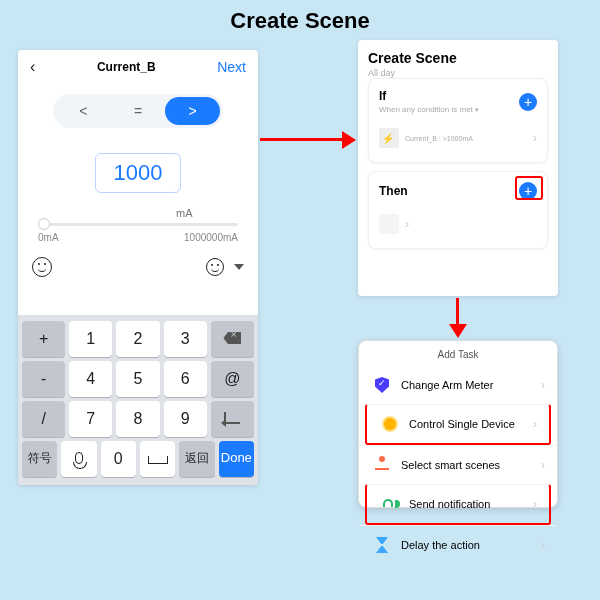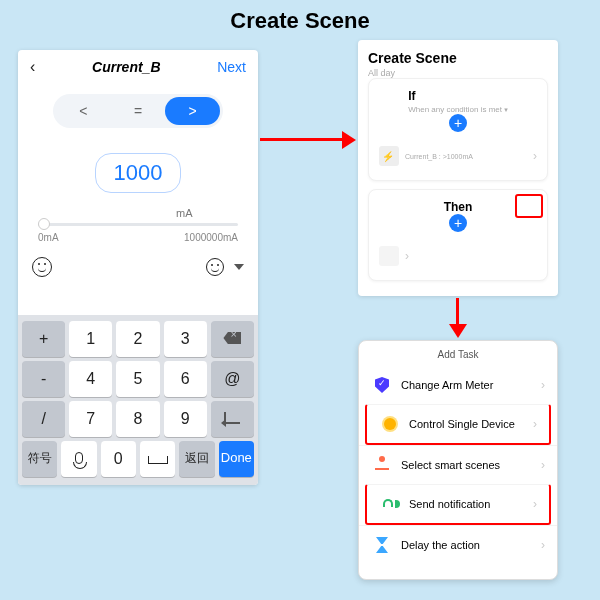--- a/index.html
+++ b/index.html
@@ -9,29 +9,29 @@
   .main-title { position: absolute; top: 8px; left: 0; right: 0; text-align: center; font-weight: 700; font-size: 22px; color: #000; }
 
   
   .phone-left {
     position: absolute; left: 18px; top: 50px; width: 240px; height: 435px;
     background: #fff; border-radius: 4px; box-shadow: 0 1px 4px rgba(0,0,0,.15);
     display: flex; flex-direction: column; overflow: hidden;
   }
   .pl-header { display: flex; align-items: center; justify-content: space-between; padding: 8px 12px; font-size: 14px; }
   .pl-back { font-size: 16px; color: #222; }
-  .pl-title { font-weight: 700; font-size: 14px; font-style: italic; }
+  .pl-title { font-weight: 700; font-size: 12px; }
   .pl-next { color: #1a7bff; font-weight: 500; }
 
   .cmp-row { display: flex; justify-content: center; gap: 0; margin-top: 10px; background: #f1f4f8; width: 170px; margin-left: auto; margin-right: auto; border-radius: 20px; padding: 3px; }
   .cmp-btn { flex: 1; text-align: center; font-size: 14px; padding: 6px 0; border-radius: 17px; color: #666; }
   .cmp-btn.active { background: #1a7bff; color: #fff; }
 
   .value-box {
-    margin: 25px auto 0; width: 86px; height: 40px; border: 1.5px solid #b8d4ff; border-radius: 16px;
+    margin: 25px auto 0; width: 86px; height: 40px; border: 1.5px solid #b8d4ff; border-radius: 6px;
     display: flex; align-items: center; justify-content: center; font-size: 22px; color: #1a7bff; font-weight: 500;
   }
   .unit-right { position: absolute; left: 158px; top: 157px; font-size: 11px; color: #777; }
 
   .slider-track { position: relative; margin: 30px 20px 0; height: 3px; background: #e3e6ea; border-radius: 2px; }
   .slider-thumb { position: absolute; left: 0; top: -5px; width: 12px; height: 12px; background: #fff; border: 1px solid #ccc; border-radius: 50%; }
   .range-labels { display: flex; justify-content: space-between; margin: 6px 20px 0; font-size: 10px; color: #888; }
 
   .emoji-row { display: flex; justify-content: space-between; align-items: center; margin: 14px 14px 4px; }
   .emoji-left { width: 20px; height: 20px; border: 1.5px solid #222; border-radius: 50%; position: relative; }
@@ -60,35 +60,35 @@
 
   
   .phone-rt {
     position: absolute; left: 358px; top: 40px; width: 200px; height: 256px;
     background: #fff; border-radius: 4px; box-shadow: 0 1px 4px rgba(0,0,0,.12);
     padding: 10px;
   }
   .rt-title { font-weight: 700; font-size: 14px; margin-bottom: 2px; }
   .rt-sub { font-size: 9px; color: #aaa; margin-bottom: 0; }
   .card { background: #fff; border: 1px solid #f0f0f0; border-radius: 8px; padding: 10px; box-shadow: 0 1px 3px rgba(0,0,0,.05); margin-bottom: 8px; position: relative; }
-  .card-h { display:flex; justify-content:space-between; align-items:center;flex-direction:column; }
+  .card-h { display:flex; justify-content:space-between; align-items:center; }
   .card-title { font-weight: 700; font-size: 12px; }
   .card-sub { font-size: 8px; color: #aaa; margin-top: 2px; }
   .plus-btn { width: 18px; height: 18px; background: #1a7bff; border-radius: 50%; color: #fff; display:flex;align-items:center;justify-content:center;font-size:14px;line-height:1;}
   .dev-row { display:flex; align-items:center; gap:6px; margin-top:10px; padding:4px 0;}
   .dev-icon { width: 20px; height: 20px; background: #eee; border-radius: 3px; display:flex;align-items:center;justify-content:center;font-size:10px;}
   .dev-text { flex:1; }
   .dev-name { font-size: 9px; color:#333; line-height:1.2; }
   .dev-sub { font-size: 7px; color:#aaa; }
   .chev-r { color:#ccc; font-size:12px; }
   .hl-red { position:absolute; border:2px solid #f00; border-radius:3px; }
 
   
   .phone-rb {
-    position: absolute; left: 358px; top: 340px; width: 200px; height: 240px;
+    position: absolute; left: 358px; top: 340px; width: 200px; height: 168px;
     background: #fff; border-radius: 8px; box-shadow: 0 2px 6px rgba(0,0,0,.15);
     padding: 8px 0 0; border: 1px solid #ddd;
   }
   .rb-title { text-align:center; font-size:10px; color:#555; margin-bottom: 6px; }
   .task-row { display:flex; align-items:center; gap:10px; padding: 10px 14px; font-size: 11px; position:relative;}
   .task-row + .task-row { border-top: 1px solid #f3f3f3; }
   .t-icon { width: 18px; height: 18px; display:flex;align-items:center;justify-content:center;}
   .shield { width:14px;height:16px;background:#4b3bff;clip-path:polygon(50% 0,100% 15%,100% 60%,50% 100%,0 60%,0 15%);position:relative;}
   .shield::after{content:"✓";position:absolute;color:#fff;font-size:9px;left:3px;top:1px;}
   .bulb { width:12px;height:12px;background:#ffb300;border-radius:50%;box-shadow:0 0 0 2px #ffe082;}

